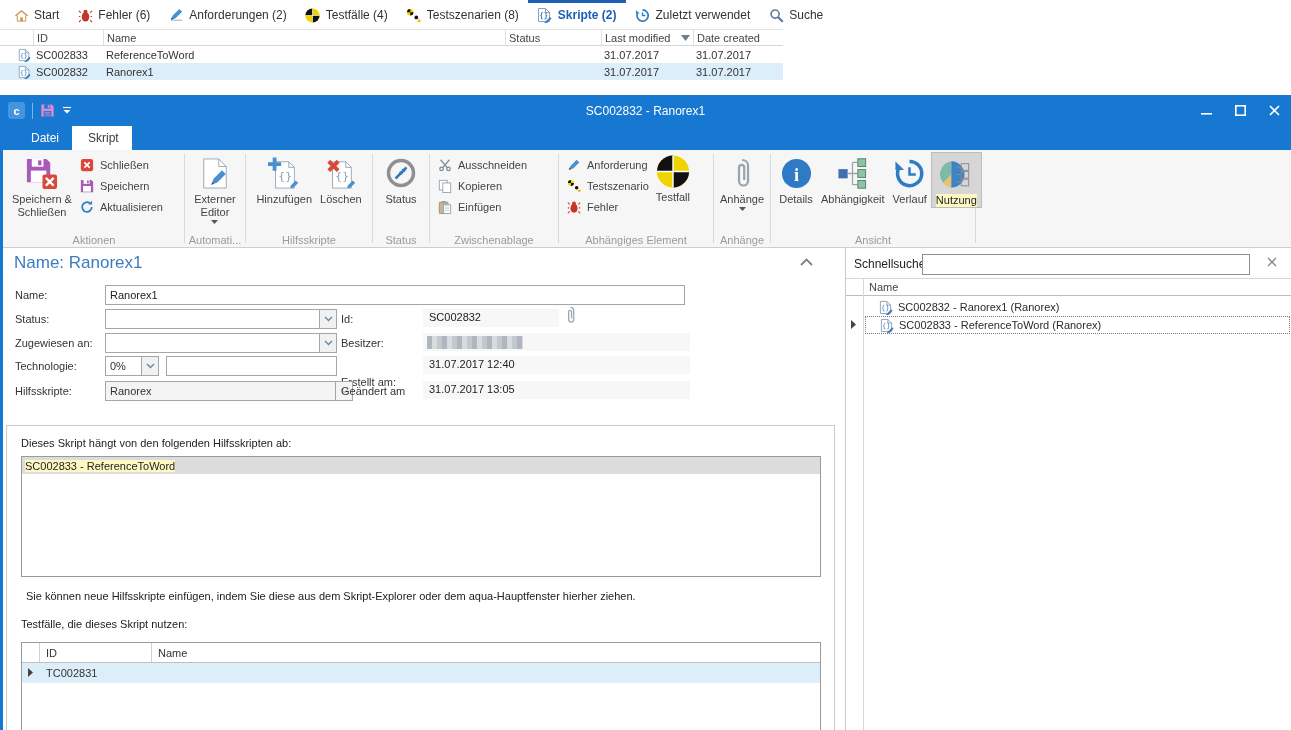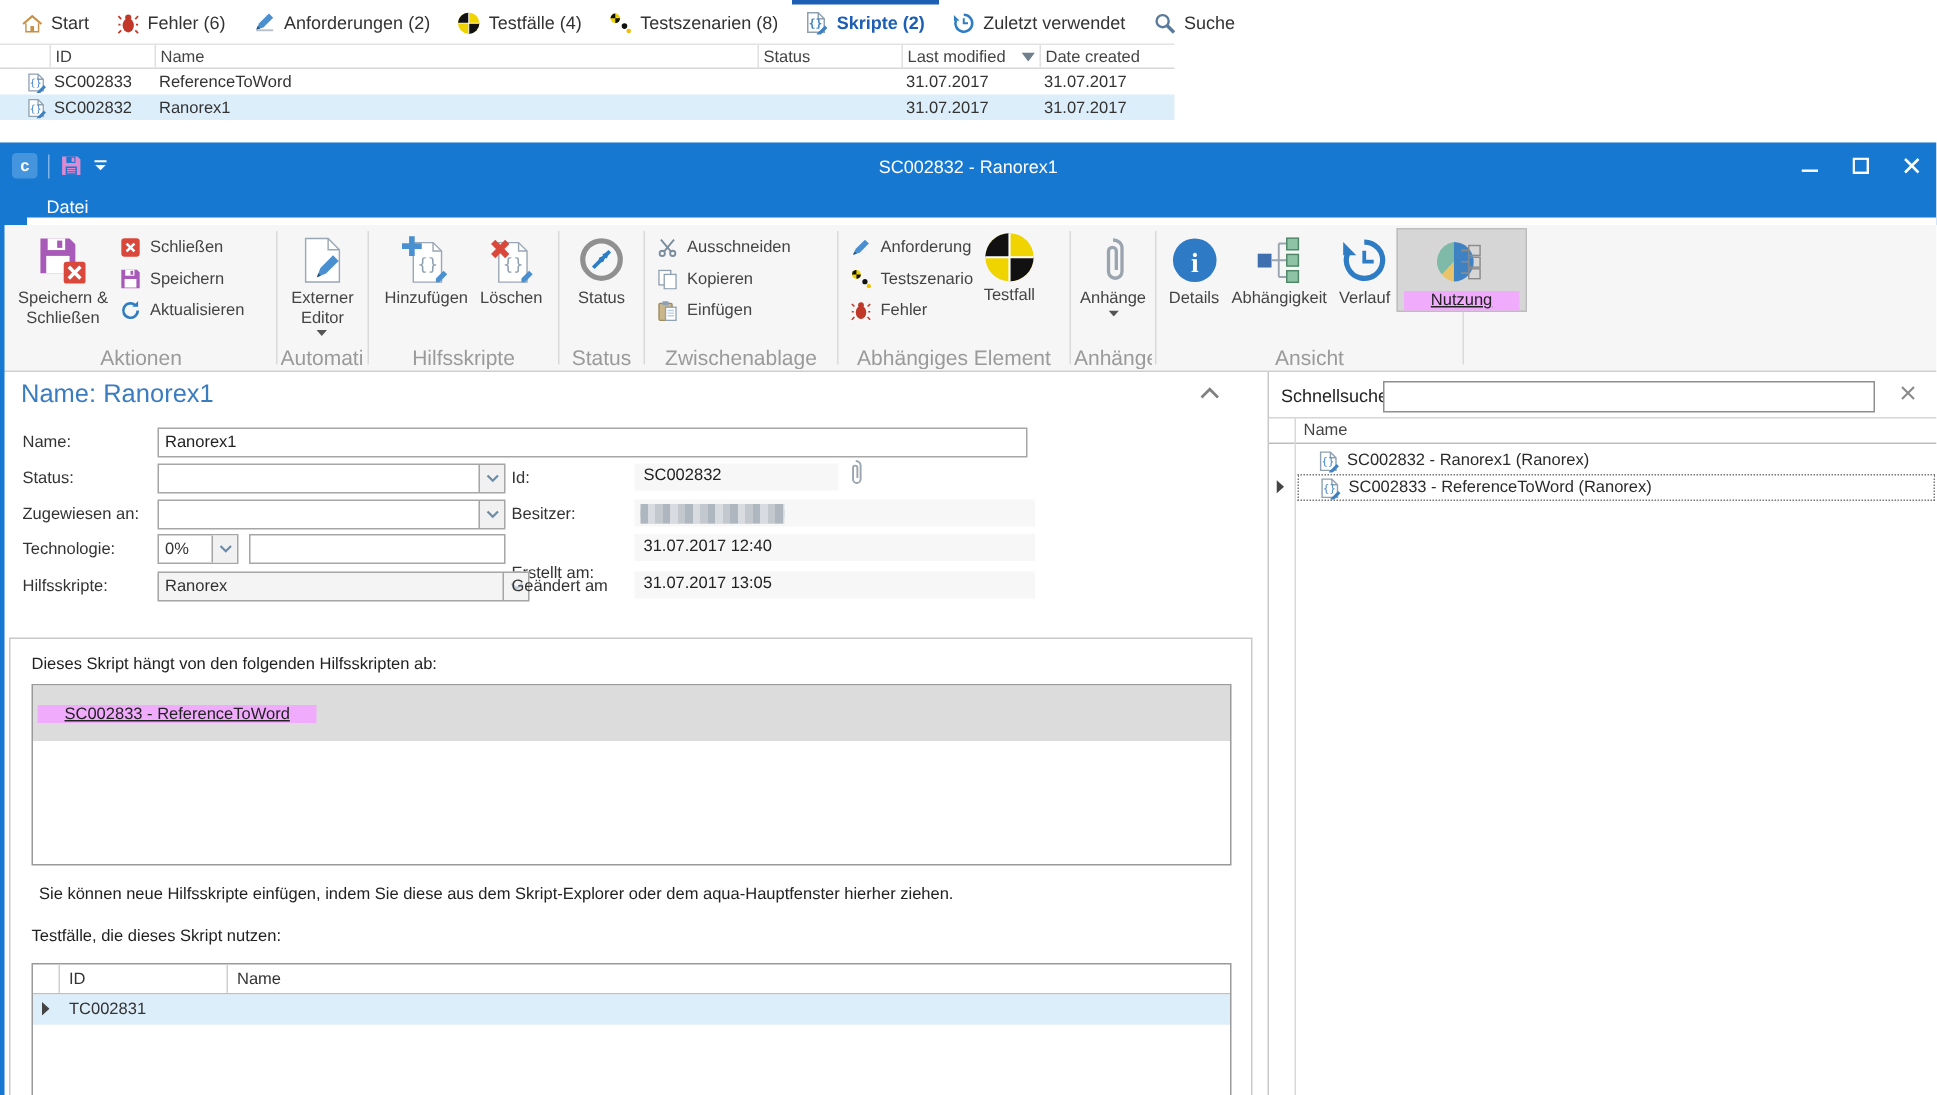--- a/index.html
+++ b/index.html
@@ -29,39 +29,39 @@
   .window { position:absolute; top:95px; left:0; width:1291px; height:635px; background:#fff; }
   .left-edge { position:absolute; left:0; top:31px; bottom:0; width:3px; background:#1778d1; z-index:9; }
   .titlebar { position:relative; height:31px; background:#1778d1; display:flex; align-items:center; }
   .qat { display:flex; align-items:center; gap:7px; padding-left:8px; z-index:2; }
   .qat-logo { width:17px; height:17px; background:#4494de; border-radius:3px; color:#fff; font-size:11px; font-weight:bold;
     display:flex; align-items:center; justify-content:center; }
   .qat-sep { width:1px; height:16px; background:rgba(255,255,255,.45); }
   .win-title { position:absolute; left:0; right:0; text-align:center; color:#fff; font-size:12px; }
   .win-controls { margin-left:auto; display:flex; z-index:2; }
   .wc { width:34px; height:31px; display:flex; align-items:center; justify-content:center; }
-  .tabsrow { height:24px; background:#1778d1; display:flex; padding-left:18px;flex-direction:column; }
+  .tabsrow { height:24px; background:#1778d1; display:flex; padding-left:18px; }
   .rtab { font-size:12px; color:#fff; padding:5px 13px 0 13px; cursor:default; }
   .rtab.active { background:#fff; color:#3a3a3a;padding-left:16px; }
   
   .ribbon { height:98px; background:#f6f6f6; border-bottom:1px solid #cfcfcf; display:flex; align-items:stretch; padding-left:6px; position:relative; }
   .rgroup { position:relative; padding:2px 2px 15px 2px; display:flex; flex-direction:column; }
   .rg-content { display:flex; flex:1; align-items:flex-start; }
-  .rg-label { position:absolute; bottom:1px; left:0; right:0; text-align:center; font-size:14px; color:#9a9a9a; white-space:nowrap; overflow:hidden; }
+  .rg-label { position:absolute; bottom:1px; left:0; right:0; text-align:center; font-size:11px; color:#9a9a9a; white-space:nowrap; overflow:hidden; }
   .vsep { width:1px; background:#dadada; margin:4px 2px 4px 2px; }
   .rbtn-big { display:flex; flex-direction:column; align-items:center; padding:3px 4px 0 4px; font-size:11px; color:#444;
     line-height:13px; text-align:center; cursor:default; }
   .rbtn-big .ric32 { width:34px; height:36px; display:flex; align-items:center; justify-content:center; margin-bottom:2px; }
   .two-line { white-space:pre-line; }
   .rstack { display:flex; flex-direction:column; justify-content:flex-start; gap:3px; padding-top:4px; }
   .rbtn-small { display:flex; align-items:center; gap:5px; font-size:11px; color:#444; height:18px; padding:0 3px; cursor:default; white-space:nowrap; }
   .ric16 { width:16px; height:16px; display:inline-flex; align-items:center; justify-content:center; flex:0 0 16px; }
   .dd-mini { margin-top:1px; }
   .pressed { background:#d6d6d6; border:1px solid #bdbdbd; }
-  .hl { background:#f0abfc; color:#222; padding:0 18px;text-decoration:underline; }
+  .hl { background:#fef9c3; color:#222; padding:0 0; }
   
   .content { position:relative; height:482px; display:flex; background:#fff; }
   .left-pane { position:relative; width:845px; flex:0 0 845px; }
   .right-panel { position:relative; flex:1; border-left:1px solid #c8c8c8; background:#fff; }
   .pane-heading { position:absolute; left:14px; top:5px; font-size:17px; color:#3b7cc0; }
   .collapse { position:absolute; left:800px; top:10px; }
   .flabel { position:absolute; font-size:11px; color:#333; white-space:nowrap; }
   .tinput { position:absolute; height:20px; border:1px solid #a6a6a6; font-family:"Liberation Sans",sans-serif;
     font-size:11px; padding:2px 4px; color:#222; background:#fff; }
   .dd { position:absolute; height:20px; border:1px solid #a6a6a6; background:#fff; font-size:11px; }
@@ -70,21 +70,21 @@
     display:flex; align-items:center; justify-content:center; }
   .dd.disabled { background:#f4f4f4; }
   .dd.disabled .ddarrow { background:#f4f4f4; }
   .vfield { position:absolute; height:18px; background:#f7f7f7; font-size:11px; padding:2px 6px; color:#222; }
   .mosaic { position:absolute; width:96px; height:13px;
     background-image:repeating-linear-gradient(90deg,#aeb6bf 0 5px,#d8dce0 5px 10px,#c2c8ce 10px 15px),
                      repeating-linear-gradient(0deg,rgba(255,255,255,.55) 0 4px,rgba(120,130,140,.35) 4px 9px); }
   .group-panel { position:absolute; left:6px; top:177px; width:829px; height:312px; border:1px solid #c9c9c9; background:#fff; }
   .gp-caption { position:absolute; left:14px; font-size:11px; color:#222; }
   .listbox { position:absolute; left:14px; top:30px; width:800px; height:121px; border:1px solid #9a9a9a; background:#fff; }
-  .lb-row { height:37px; background:#dcdcdc; display:flex; align-items:center; padding-left:3px; font-size:11px; color:#222; }
+  .lb-row { height:17px; background:#dcdcdc; display:flex; align-items:center; padding-left:3px; font-size:11px; color:#222; }
   .usage-tablewrap { position:absolute; left:14px; top:216px; width:800px; height:96px; border:1px solid #9a9a9a; background:#fff; }
   .ut-header { display:grid; grid-template-columns:18px 112px 1fr; height:20px; border-bottom:1px solid #c0c0c0; font-size:11px; color:#333; }
   .ut-header > div { display:flex; align-items:center; padding:0 6px; border-right:1px solid #d0d0d0; }
   .ut-header > div:last-child { border-right:none; }
   .ut-row { display:grid; grid-template-columns:18px 112px 1fr; height:20px; background:#ddeefb; font-size:11px; color:#333; border-bottom:1px solid #e6eef5; }
   .ut-row > div { display:flex; align-items:center; padding:0 6px; }
   
   .qs-label { position:absolute; left:8px; top:9px; font-size:12px; color:#222; }
   .qs-input { position:absolute; left:76px; top:6px; width:328px; height:21px; border:1px solid #8f8f8f;
     font-family:"Liberation Sans",sans-serif; font-size:11px; padding:2px 4px; }

